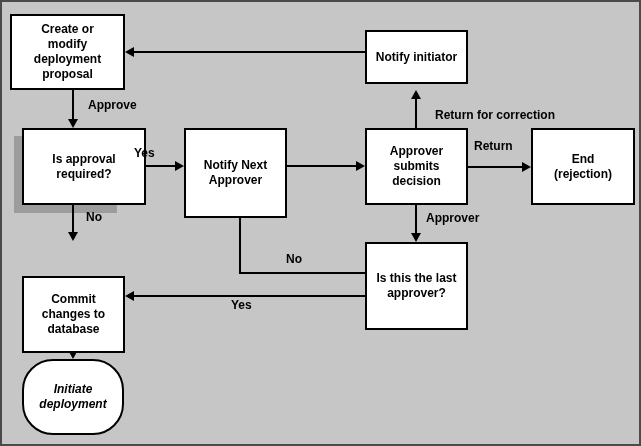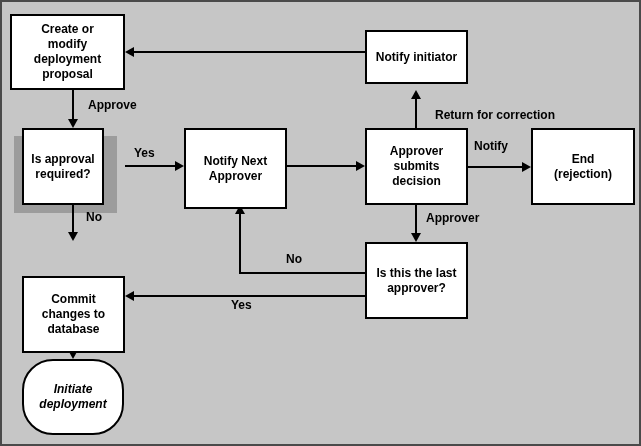--- a/index.html
+++ b/index.html
@@ -75,26 +75,26 @@
     <span>Create or
 modify
 deployment
 proposal</span>
   </div>
 
   <div class="node" style="left:365px; top:30px; width:103px; height:54px;">
     <span>Notify initiator</span>
   </div>
 
-  <div class="node" style="left:22px; top:128px; width:82px; height:77px;">
+  <div class="node" style="left:22px; top:128px; width:124px; height:77px;">
     <span>Is approval
 required?</span>
   </div>
 
-  <div class="node" style="left:184px; top:128px; width:103px; height:81px;">
+  <div class="node" style="left:184px; top:128px; width:103px; height:90px;">
     <span>Notify Next
 Approver</span>
   </div>
 
   <div class="node" style="left:365px; top:128px; width:103px; height:77px;">
     <span>Approver
 submits
 decision</span>
   </div>
 
@@ -102,21 +102,21 @@
     <span>End
 (rejection)</span>
   </div>
 
   <div class="node" style="left:22px; top:244px; width:103px; height:77px;margin-top:32px;">
     <span>Commit
 changes to
 database</span>
   </div>
 
-  <div class="node" style="left:365px; top:242px; width:103px; height:77px;">
+  <div class="node" style="left:365px; top:242px; width:103px; height:88px;">
     <span>Is this the last
 approver?</span>
   </div>
 
   <div class="node italic" style="left:22px; top:359px; width:102px; height:76px;">
     <span>Initiate
 deployment</span>
   </div>
 
   <div class="hline" style="left:133px; top:51px; width:232px;"></div>
@@ -132,21 +132,21 @@
 
   <div class="hline" style="left:287px; top:165px; width:70px;"></div>
   <div class="arrow a-right" style="left:356px; top:161px;"></div>
 
   <div class="vline" style="left:415px; top:98px; height:30px;"></div>
   <div class="arrow a-up" style="left:411px; top:90px;"></div>
   <span class="elabel" style="left:435px; top:101px;margin-top:7px;">Return for correction</span>
 
   <div class="hline" style="left:468px; top:166px; width:55px;"></div>
   <div class="arrow a-right" style="left:522px; top:162px;"></div>
-  <span class="elabel" style="left:474px; top:139px;">Notify</span>
+  <span class="elabel" style="left:474px; top:139px;">Return</span>
 
   <div class="vline" style="left:415px; top:205px; height:29px;"></div>
   <div class="arrow a-down" style="left:411px; top:233px;"></div>
   <span class="elabel" style="left:426px; top:211px;">Approver</span>
 
   <div class="hline" style="left:239px; top:272px; width:126px;"></div>
   <div class="vline" style="left:239px; top:213px; height:61px;"></div>
   <div class="arrow a-up" style="left:235px; top:205px;"></div>
   <span class="elabel" style="left:286px; top:252px;">No</span>
 

